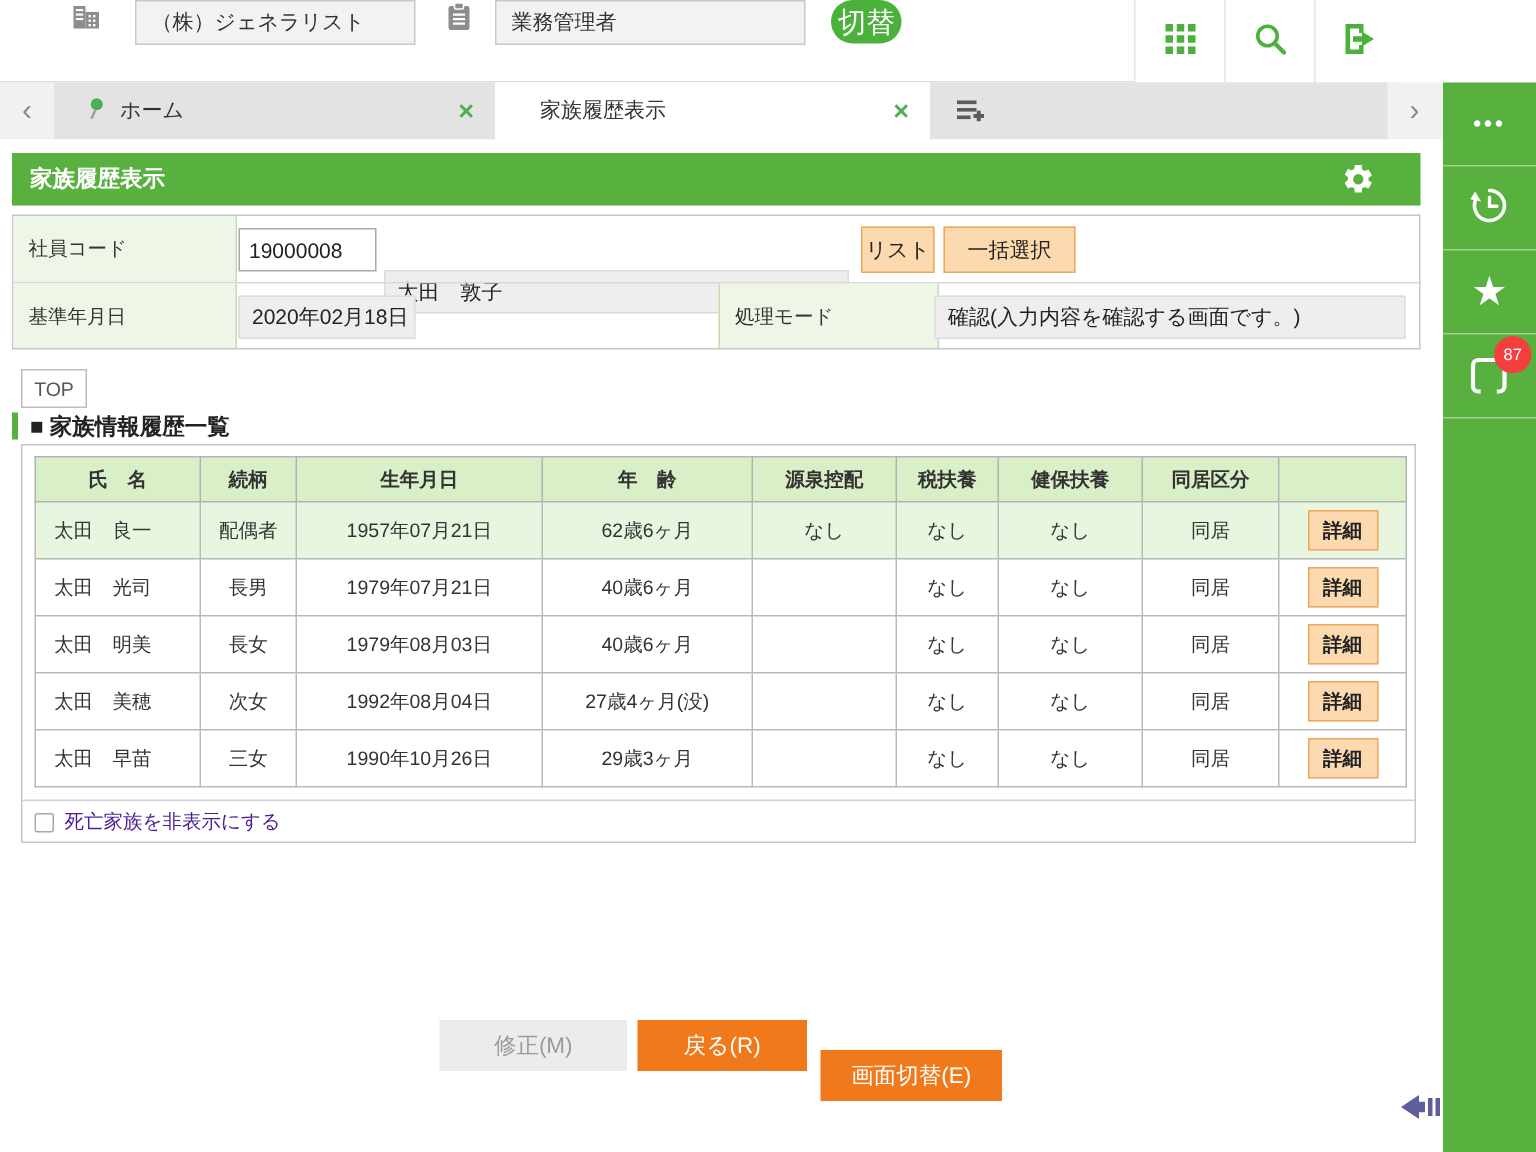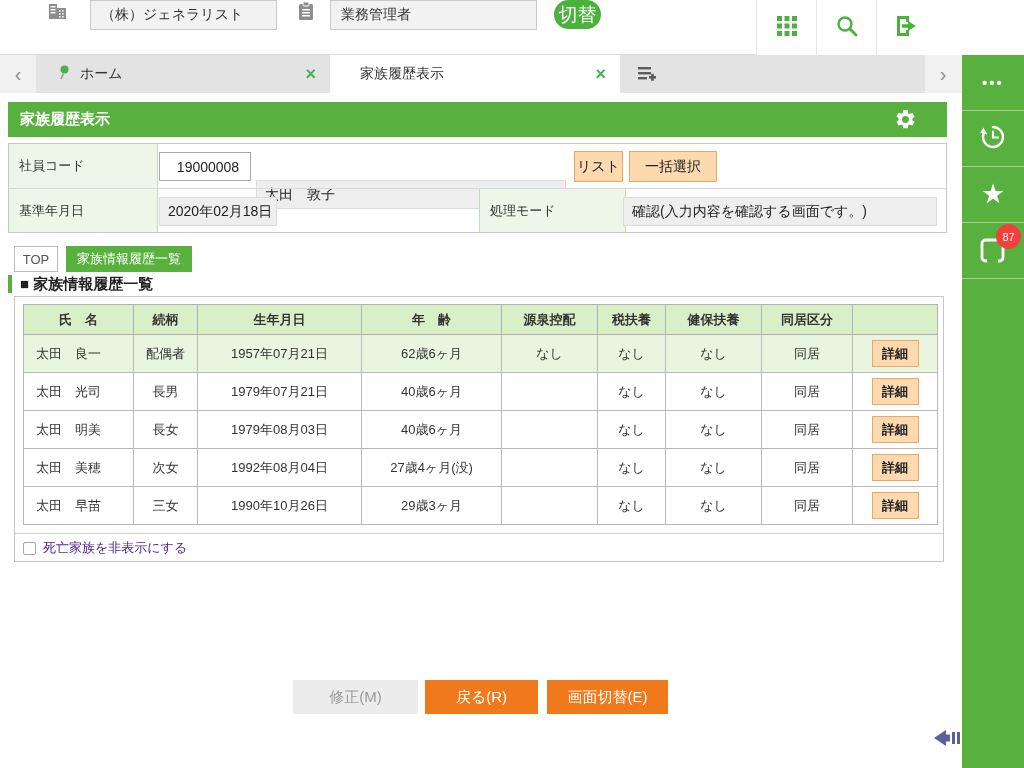--- a/index.html
+++ b/index.html
@@ -84,21 +84,21 @@
   .form-label {
     position:absolute; top:0; height:100%; background:#eef7e7;
     border-right:1px solid #c6dcb4; display:flex; align-items:center; padding-left:10px;
     font-size:13px; color:#333;
   }
   .lbl-left { left:0; width:149px; }
   .lbl-mode { left:470px; width:147px; border-left:1px solid #c6dcb4; }
   .code-input {
     position:absolute; left:150px; top:8px; width:92px; height:29px;
     border:1px solid #a9a9a9; background:#fff; font-size:14px; padding-left:6px;
-    font-family:inherit; color:#222;text-align:center;
+    font-family:inherit; color:#222;
   }
   .ro-field {
     position:absolute; top:8px; height:29px; background:#eeeeee; border:1px solid #dcdcdc;
     font-size:14px; color:#222; display:flex; align-items:center; padding-left:8px; white-space:nowrap; overflow:hidden;
   }
   .name-field { left:247px; width:310px;margin-top:28px; }
   .date-field { left:150px; width:118px; }
   .mode-field { left:614px; width:314px; }
   .list-btn, .bulk-btn, .detail-btn {
     background:#fcd9ae; border:1px solid #eda75f; color:#222; cursor:pointer;
@@ -149,21 +149,21 @@
   .footer-btns { position:absolute; left:293px; top:587px; display:flex; }
   .btn-modify {
     width:125px; height:34px; background:#ececec; border:none; color:#9b9b9b;
     font-size:15px; font-family:inherit; cursor:default;
   }
   .btn-orange {
     height:34px; background:#f0791c; border:none; color:#fff; font-size:15px;
     font-family:inherit; cursor:pointer;
   }
   .btn-back { width:113px; margin-left:7px; }
-  .btn-screen { width:121px; margin-left:9px; }
+  .btn-screen { width:121px; margin-left:9px;margin-top:20px; }
   .collapse-arrow { position:absolute; left:933px; top:634px; cursor:pointer; }
 </style>
 </head>
 <body>
 
 <div class="top-header">
   <span class="hdr-ico ico-building">
     <svg width="21" height="21" viewBox="0 0 21 21">
         <rect x="2" y="3" width="8" height="15" fill="#8d8d8d"></rect>
         <rect x="3.5" y="5" width="5" height="1.4" fill="#fff"></rect>
@@ -308,21 +308,20 @@
     <div class="form-row">
       <div class="form-label lbl-left">基準年月日</div>
       <div class="ro-field date-field">2020年02月18日</div>
       <div class="form-label lbl-mode">処理モード</div>
       <div class="ro-field mode-field">確認(入力内容を確認する画面です。)</div>
     </div>
   </div>
 
   <div class="crumbs">
     <button class="top-btn">TOP</button>
-    <button class="family-list-btn">家族情報履歴一覧</button>
   </div>
 
   <div class="section-title">
     <span class="section-bar"></span>
     <span class="section-text">■ 家族情報履歴一覧</span>
   </div>
 
   <div class="table-box">
     <table class="family">
       <colgroup>

